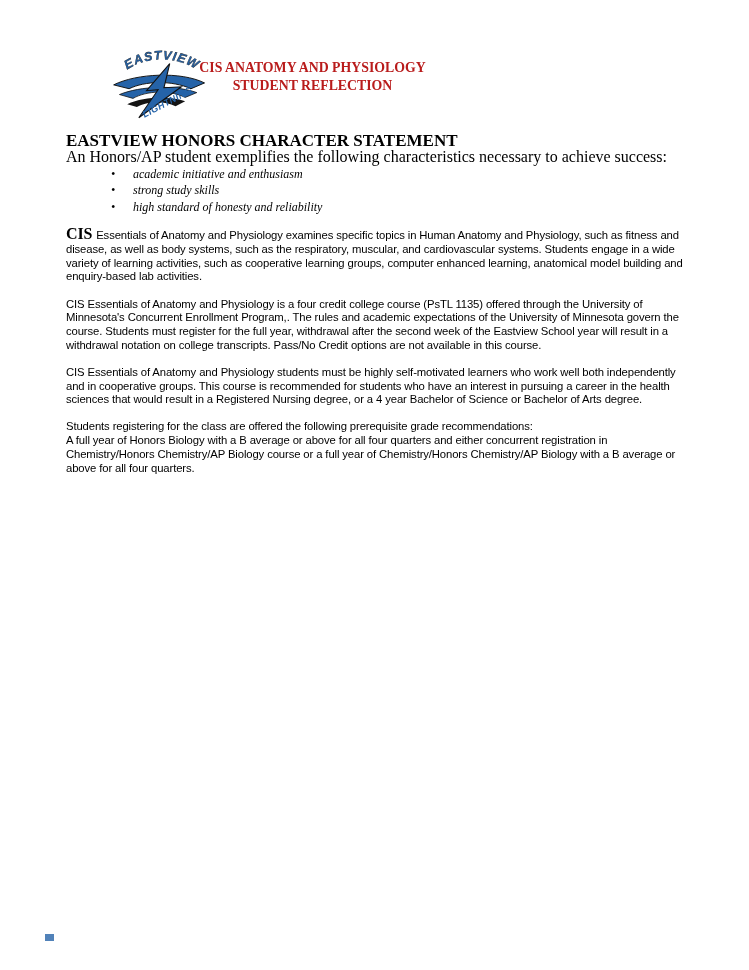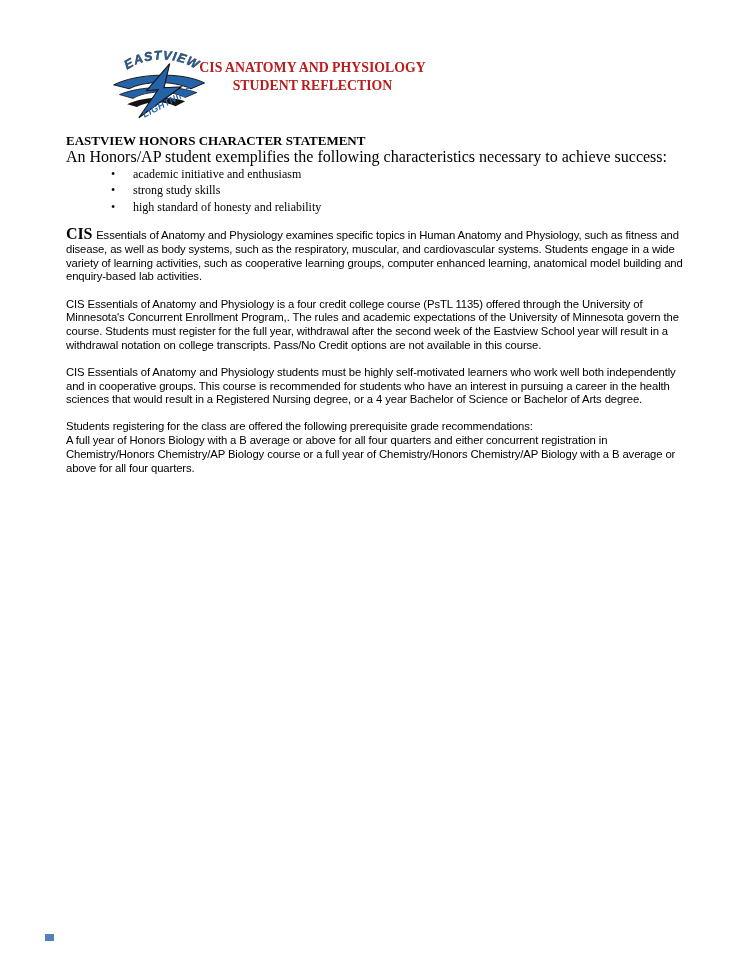--- a/index.html
+++ b/index.html
@@ -47,32 +47,33 @@
     line-height:17.5px;
     color:#b91c1c;
   }
   
   .content{
     position:absolute;left:66px;top:133px;width:620px;
   }
   .h-heading{
     font-family:"Liberation Serif",serif;
     font-weight:bold;
-    font-size:13px;
+    font-size:17px;
     line-height:16px;
   }
   .h-intro{
     font-family:"Liberation Serif",serif;
     font-size:16px;
     line-height:16px;
   }
   ul.bullets{
     margin:1px 0 12px 0;padding:0;
     font-family:"Liberation Serif",serif;
     font-size:12px;
+    font-style:italic;
   }
   li.bullet{
     list-style:none;
     position:relative;
     padding-left:67px;
     line-height:16.4px;
   }
   li.bullet::before{
     content:"\2022";
     position:absolute;left:45px;top:0;

